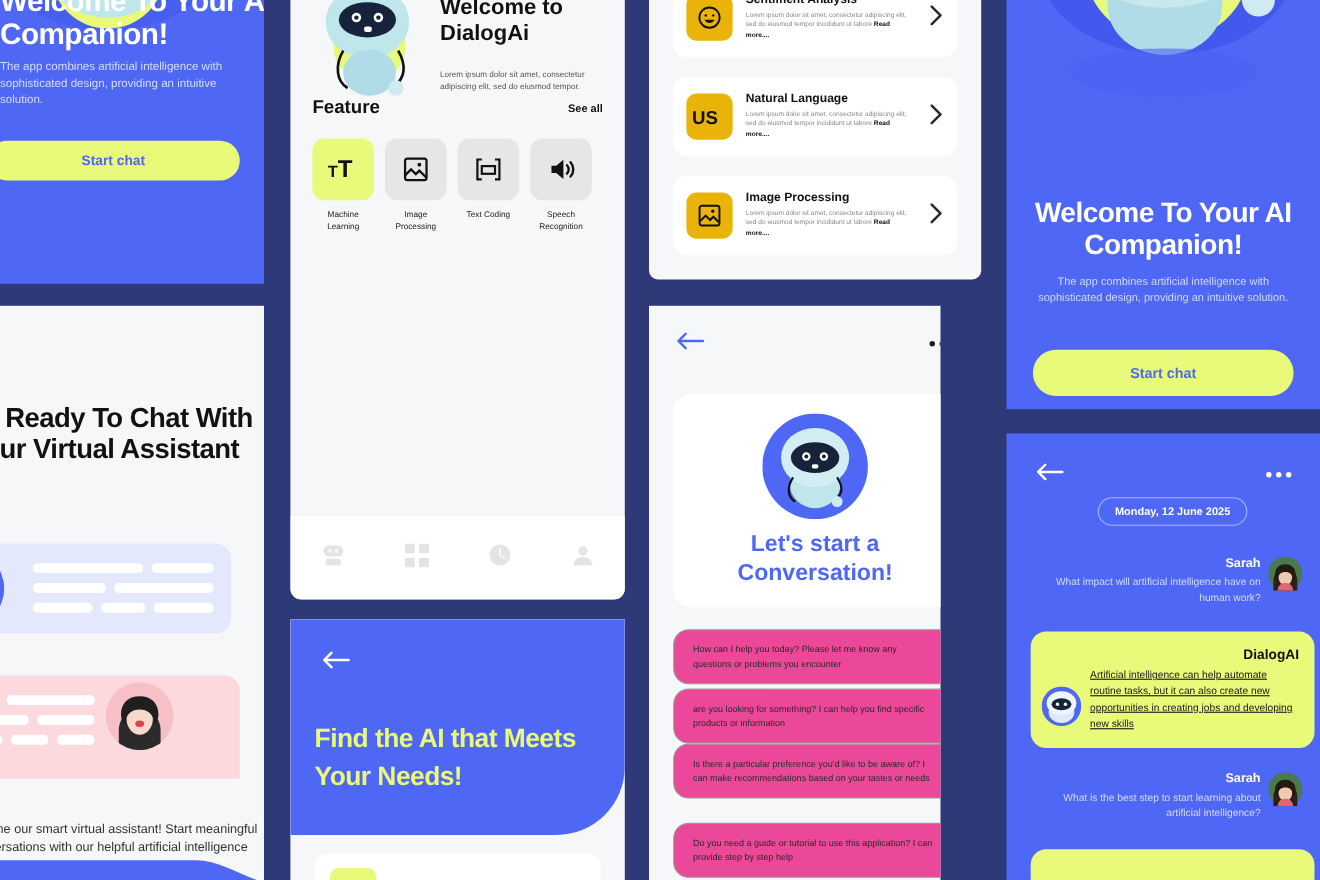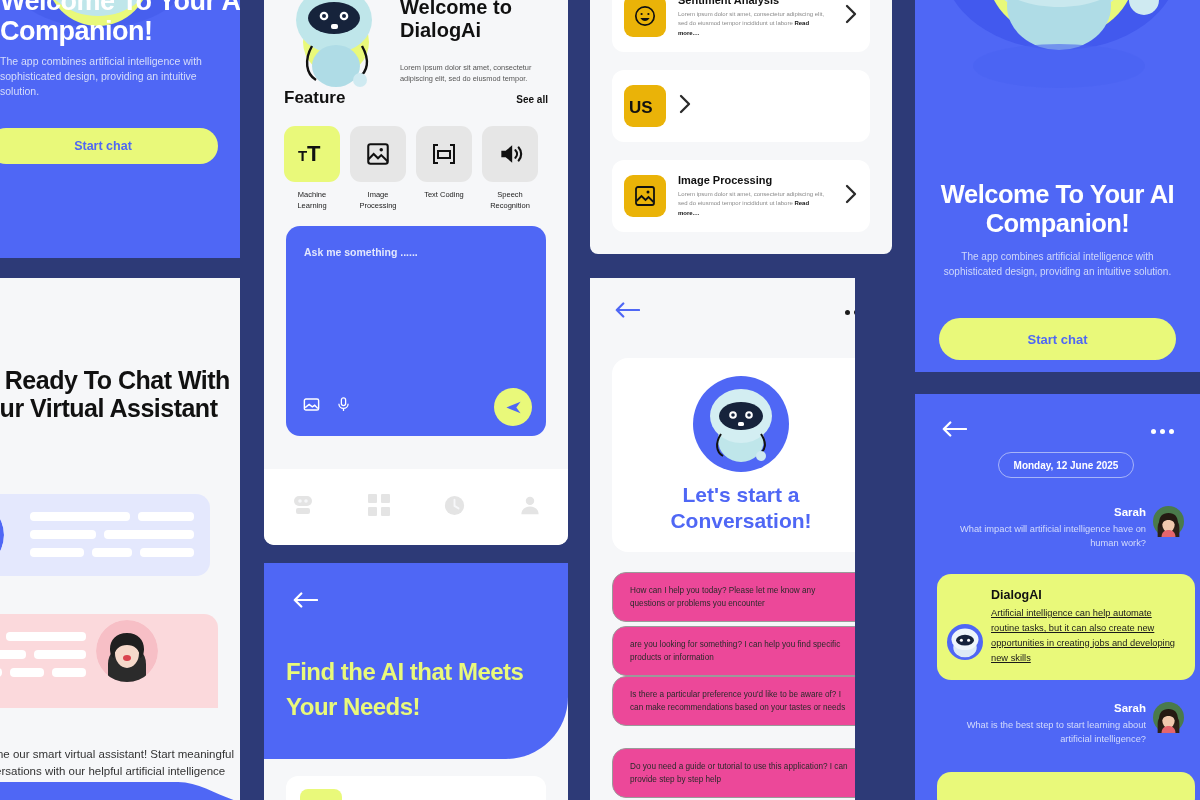--- a/index.html
+++ b/index.html
@@ -147,21 +147,21 @@
               align-items: center; justify-content: center; color: #fff;
               font-size: 10px; font-weight: 700; }
   .msg-user { position: absolute; right: 16px; width: 250px; }
   .msg-user .nm { text-align: right; color: #fff; font-weight: 800; font-size: 11.5px;
                   padding-right: 38px; }
   .msg-user .tx { text-align: right; color: #D3DBFC; font-size: 9.3px; line-height: 1.55;
                   margin-top: 4px; padding-right: 38px; }
   .msg-user .av { position: absolute; right: 0; top: 0; width: 31px; height: 31px; }
   .msg-bot { position: absolute; left: 22px; width: 258px; background: #E9F97A;
              border-radius: 14px; padding: 14px 14px 14px 54px; }
-  .msg-bot .nm { font-size: 12.5px; font-weight: 800; color: #111; }
+  .msg-bot .nm { font-size: 12.5px; font-weight: 800; color: #111; text-align: right; }
   .msg-bot .tx { font-size: 9.3px; color: #1a1a1a; line-height: 1.6; margin-top: 4px; text-decoration: underline; }
   .msg-bot .av { position: absolute; left: 10px; bottom: 20px; width: 36px; height: 36px; }
 
   
   .dots { display: flex; gap: 4px; }
   .dots i { width: 5px; height: 5px; border-radius: 50%; display: block; }
 </style>
 </head>
 <body>
 
@@ -282,42 +282,20 @@
           <svg width="26" height="26" viewBox="0 0 24 24">
               <path d="M4 9h4l6-5v16l-6-5H4z" fill="#111"></path>
               <path d="M17 8.5a5 5 0 010 7" stroke="#111" stroke-width="2" fill="none" stroke-linecap="round"></path>
               <path d="M20 6a9 9 0 010 12" stroke="#111" stroke-width="2" fill="none" stroke-linecap="round"></path>
             </svg>
         </div>
         <div class="cap">Speech Recognition</div>
       </div>
     </div>
 
-    <div class="composer">
-      <div class="ph">Ask me something ......</div>
-      <div class="tools">
-        <span>
-          <svg width="19" height="19" viewBox="0 0 24 24" fill="none" stroke="#fff" stroke-width="1.8">
-              <rect x="3" y="5" width="18" height="14" rx="2"></rect>
-              <path d="M4 16l5-4 4 3 3-2 4 4"></path>
-            </svg>
-        </span>
-        <span>
-          <svg width="17" height="19" viewBox="0 0 24 24" fill="none" stroke="#fff" stroke-width="1.8">
-              <rect x="9" y="2.5" width="6" height="11" rx="3"></rect>
-              <path d="M5.5 11a6.5 6.5 0 0013 0M12 17.5V21"></path>
-            </svg>
-        </span>
-      </div>
-      <div class="send">
-        <svg width="17" height="17" viewBox="0 0 24 24">
-            <path d="M2 12l20-8-6 8 6 8z" fill="#4F67F5"></path>
-          </svg>
-      </div>
-    </div>
 
     <div class="tabbar">
       <span>
         <svg width="24" height="22" viewBox="0 0 24 22" fill="#E4E4E4">
             <rect x="3" y="2" width="18" height="10" rx="5"></rect>
             <circle cx="9" cy="7" r="1.8" fill="#F6F7F9"></circle>
             <circle cx="15" cy="7" r="1.8" fill="#F6F7F9"></circle>
             <rect x="5" y="14" width="14" height="6" rx="2"></rect>
           </svg>
       </span>
@@ -380,20 +358,24 @@
       <span class="chev"><svg width="14" height="20" viewBox="0 0 14 20" fill="none" stroke="#2A2A2A" stroke-width="2.3" stroke-linecap="round" stroke-linejoin="round">
             <path d="M3 2l8 8-8 8"></path>
           </svg></span>
     </div>
 
     <div class="lrow" style="top:118px">
       <div class="tile">
         <svg width="34" height="20" viewBox="0 0 34 20">
             <text x="1" y="17" font-family="Liberation Sans, sans-serif" font-size="17" font-weight="800" fill="#111">US</text>
           </svg>
+      </div>
+      <div class="body">
+        <div class="ttl">Natural Language</div>
+        <div class="dsc"><span>Lorem ipsum dolor sit amet, consectetur adipiscing elit, sed do eiusmod tempor incididunt ut labore</span> <b>Read more....</b></div>
       </div>
       <span class="chev"><svg width="14" height="20" viewBox="0 0 14 20" fill="none" stroke="#2A2A2A" stroke-width="2.3" stroke-linecap="round" stroke-linejoin="round">
             <path d="M3 2l8 8-8 8"></path>
           </svg></span>
     </div>
 
     <div class="lrow" style="top:208px">
       <div class="tile">
         <svg width="24" height="24" viewBox="0 0 24 24" fill="none" stroke="#111" stroke-width="1.8">
             <rect x="3" y="3" width="18" height="18" rx="2"></rect>

